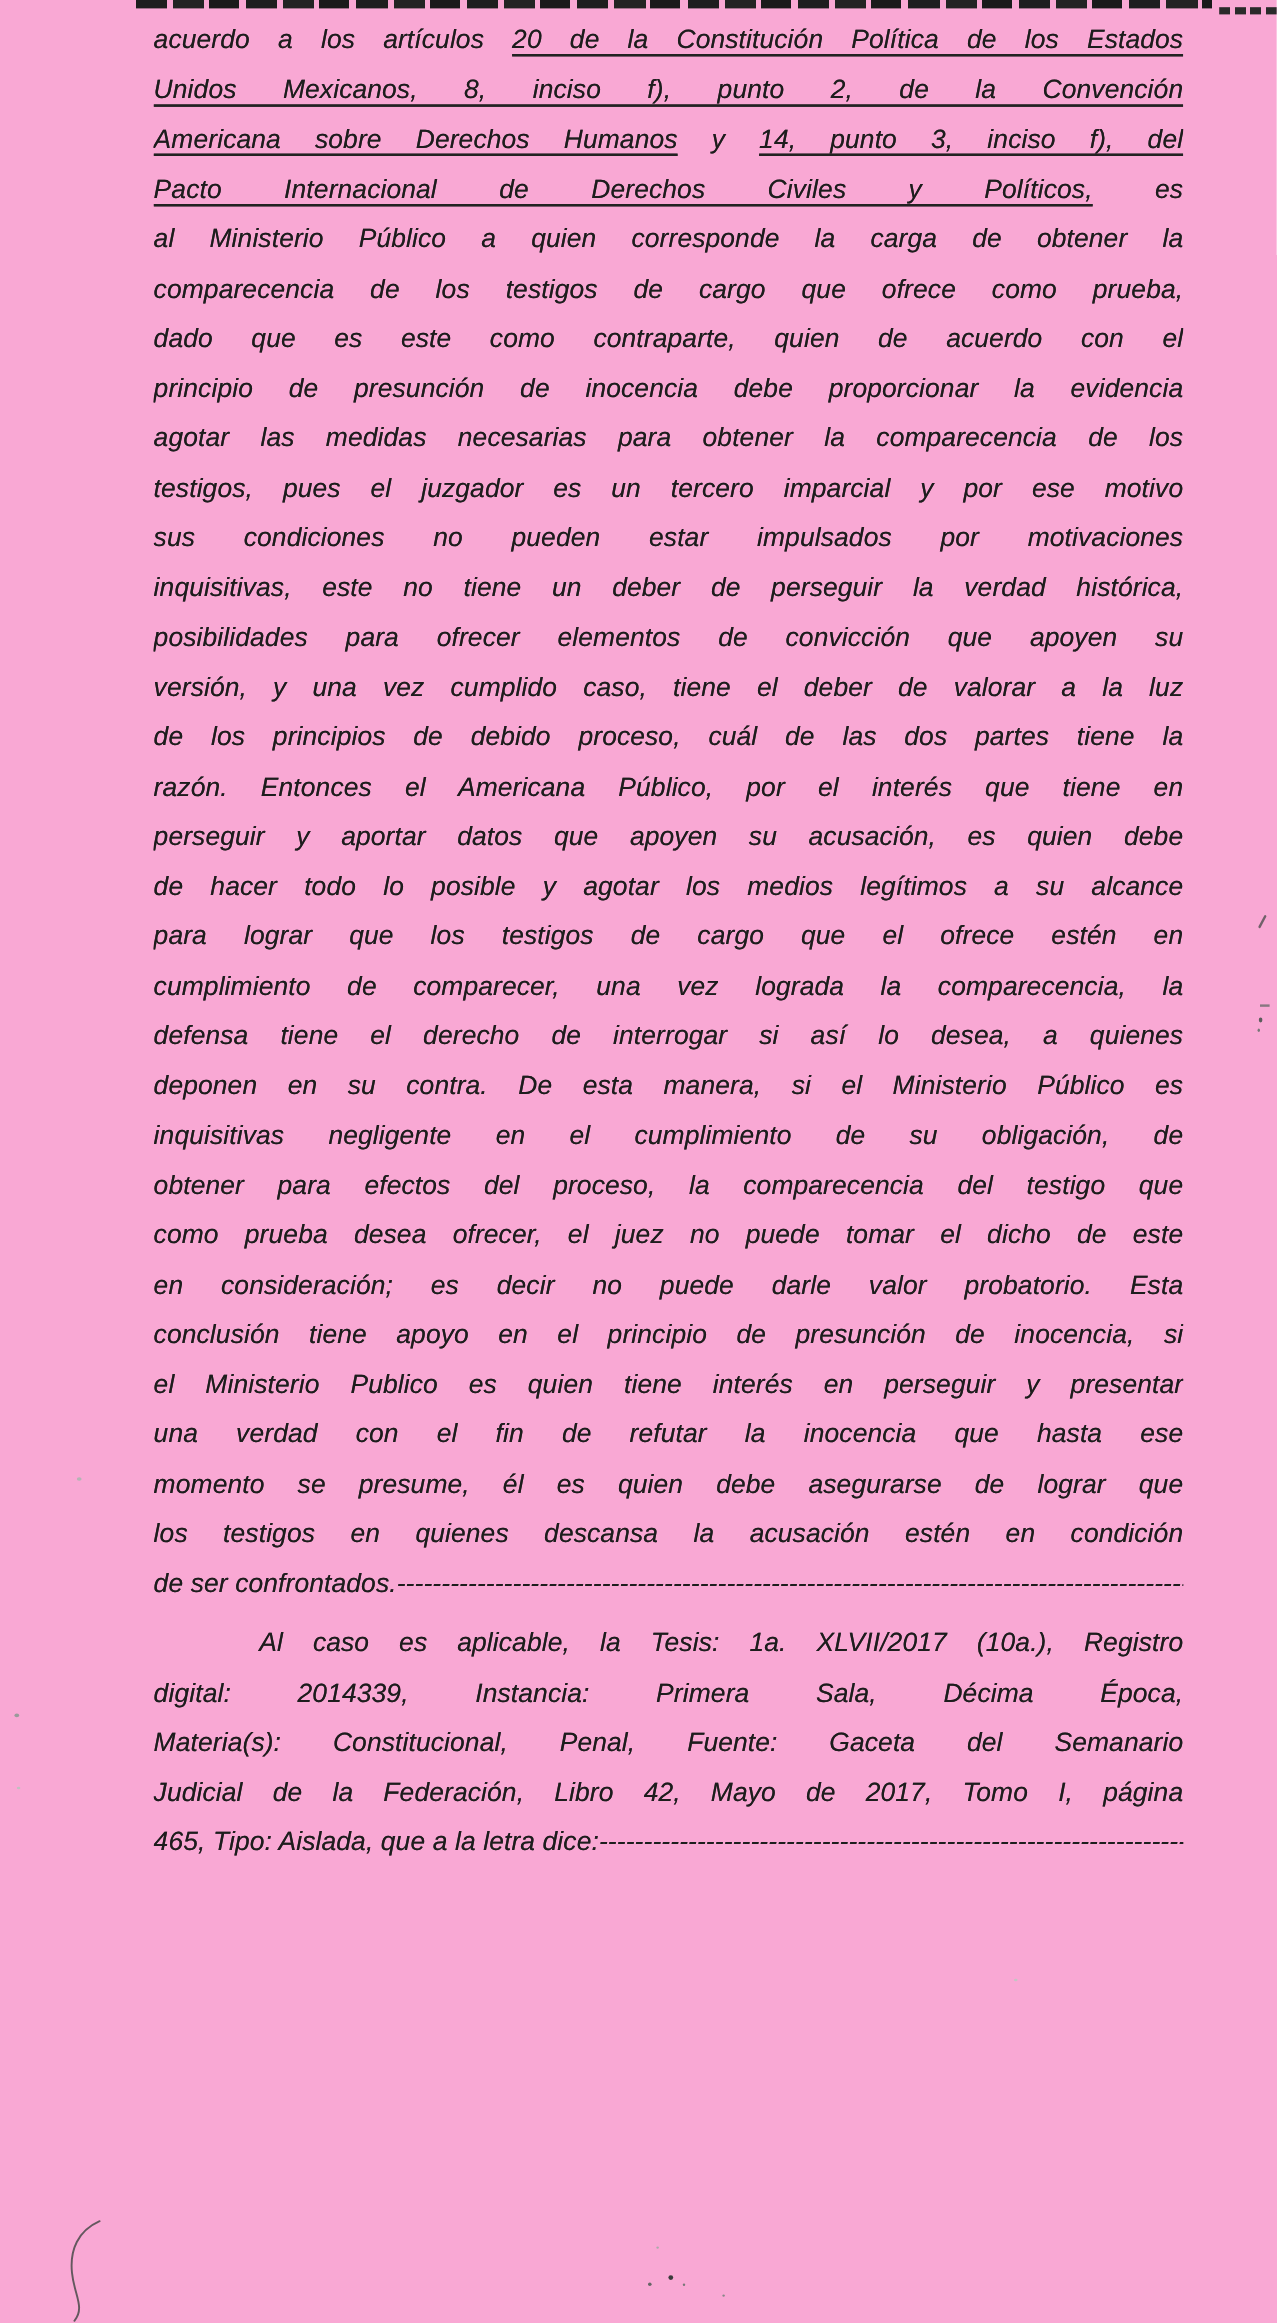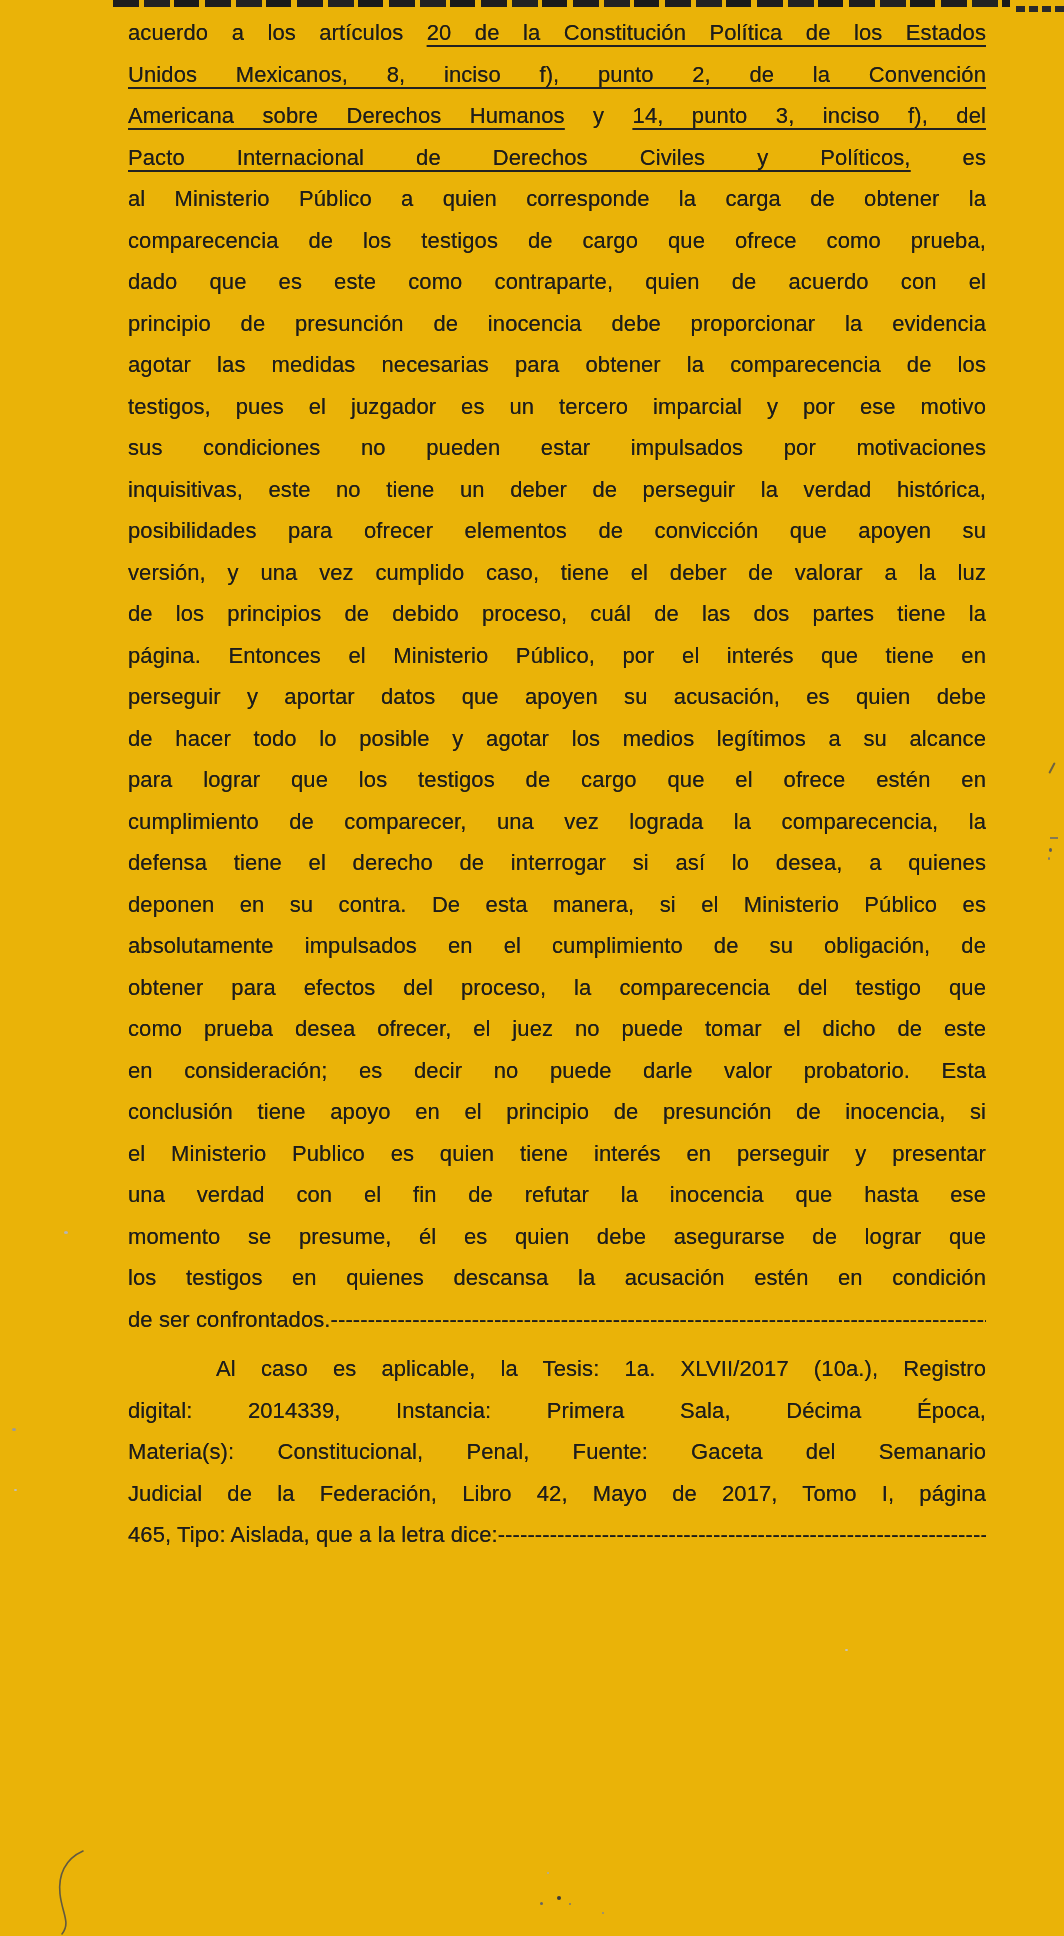--- a/index.html
+++ b/index.html
@@ -4,21 +4,22 @@
 <style>
   html, body { margin: 0; padding: 0; background: #ffffff; }
   body {
     width: 1064px; height: 1936px;
     position: relative;
     overflow: hidden;
     font-family: "Liberation Sans", sans-serif;
   }
   .sheet {
     position: absolute; inset: 0;
-    background: #eab308;
+    background: #f9a8d4;
+    font-style: italic;
   }
   
   .cutoff-strip {
     position: absolute; top: 0; left: 113px; width: 897px; height: 7px;
     background: repeating-linear-gradient(90deg,
       #1e1e1e 0 26px, rgba(0,0,0,0) 26px 31px,
       #232323 31px 57px, rgba(0,0,0,0) 57px 61px,
       #1a1a1a 61px 86px, rgba(0,0,0,0) 86px 92px);
   }
   .cutoff-strip-right {
@@ -97,28 +98,28 @@
         <div class="ln"><span>comparecencia de los testigos de cargo que ofrece como prueba,</span></div>
         <div class="ln"><span>dado que es este como contraparte, quien de acuerdo con el</span></div>
         <div class="ln"><span>principio de presunción de inocencia debe proporcionar la evidencia</span></div>
         <div class="ln"><span>agotar las medidas necesarias para obtener la comparecencia de los</span></div>
         <div class="ln"><span>testigos, pues el juzgador es un tercero imparcial y por ese motivo</span></div>
         <div class="ln"><span>sus condiciones no pueden estar impulsados por motivaciones</span></div>
         <div class="ln"><span>inquisitivas, este no tiene un deber de perseguir la verdad histórica,</span></div>
         <div class="ln"><span>posibilidades para ofrecer elementos de convicción que apoyen su</span></div>
         <div class="ln"><span>versión, y una vez cumplido caso, tiene el deber de valorar a la luz</span></div>
         <div class="ln"><span>de los principios de debido proceso, cuál de las dos partes tiene la</span></div>
-        <div class="ln"><span>página. Entonces el Ministerio Público, por el interés que tiene en</span></div>
+        <div class="ln"><span>razón. Entonces el Americana Público, por el interés que tiene en</span></div>
         <div class="ln"><span>perseguir y aportar datos que apoyen su acusación, es quien debe</span></div>
         <div class="ln"><span>de hacer todo lo posible y agotar los medios legítimos a su alcance</span></div>
         <div class="ln"><span>para lograr que los testigos de cargo que el ofrece estén en</span></div>
         <div class="ln"><span>cumplimiento de comparecer, una vez lograda la comparecencia, la</span></div>
         <div class="ln"><span>defensa tiene el derecho de interrogar si así lo desea, a quienes</span></div>
         <div class="ln"><span>deponen en su contra. De esta manera, si el Ministerio Público es</span></div>
-        <div class="ln"><span>absolutamente impulsados en el cumplimiento de su obligación, de</span></div>
+        <div class="ln"><span>inquisitivas negligente en el cumplimiento de su obligación, de</span></div>
         <div class="ln"><span>obtener para efectos del proceso, la comparecencia del testigo que</span></div>
         <div class="ln"><span>como prueba desea ofrecer, el juez no puede tomar el dicho de este</span></div>
         <div class="ln"><span>en consideración; es decir no puede darle valor probatorio. Esta</span></div>
         <div class="ln"><span>conclusión tiene apoyo en el principio de presunción de inocencia, si</span></div>
         <div class="ln"><span>el Ministerio Publico es quien tiene interés en perseguir y presentar</span></div>
         <div class="ln"><span>una verdad con el fin de refutar la inocencia que hasta ese</span></div>
         <div class="ln"><span>momento se presume, él es quien debe asegurarse de lograr que</span></div>
         <div class="ln"><span>los testigos en quienes descansa la acusación estén en condición</span></div>
         <div class="ln nojust"><span>de ser confrontados.-----------------------------------------------------------------------------------------------</span></div>
       </div>

